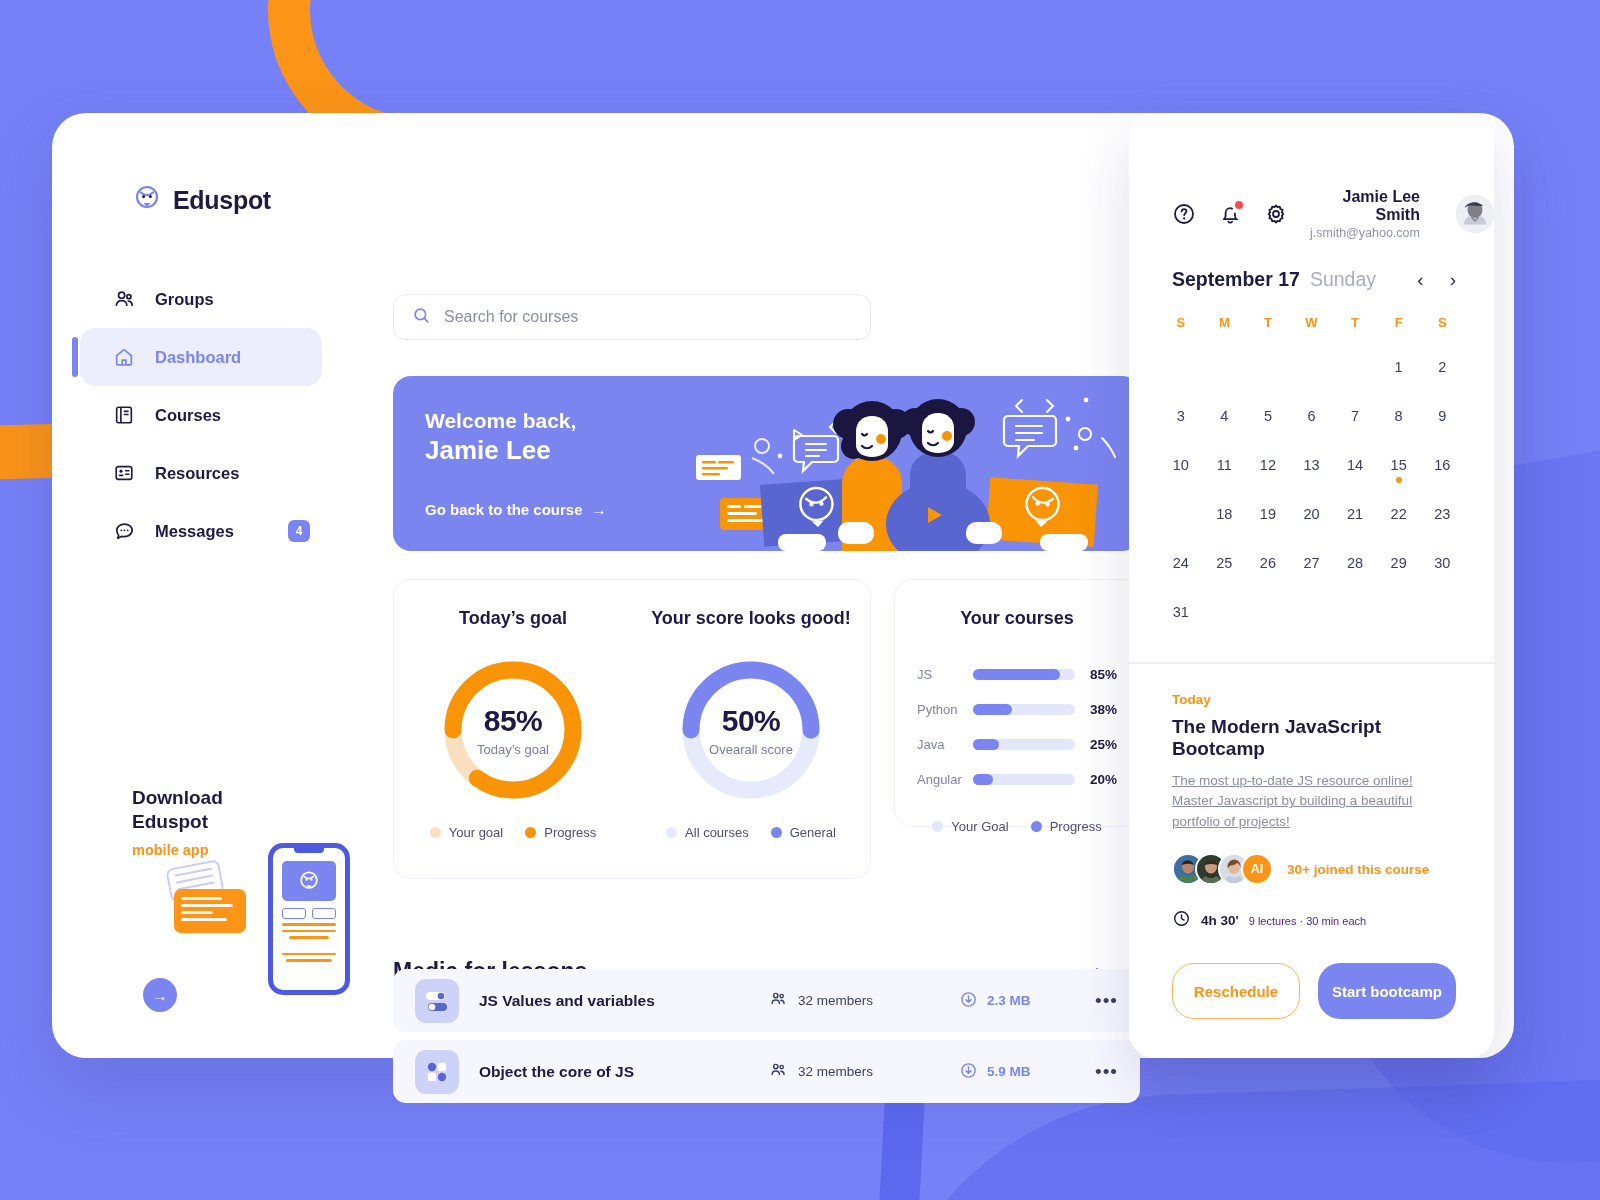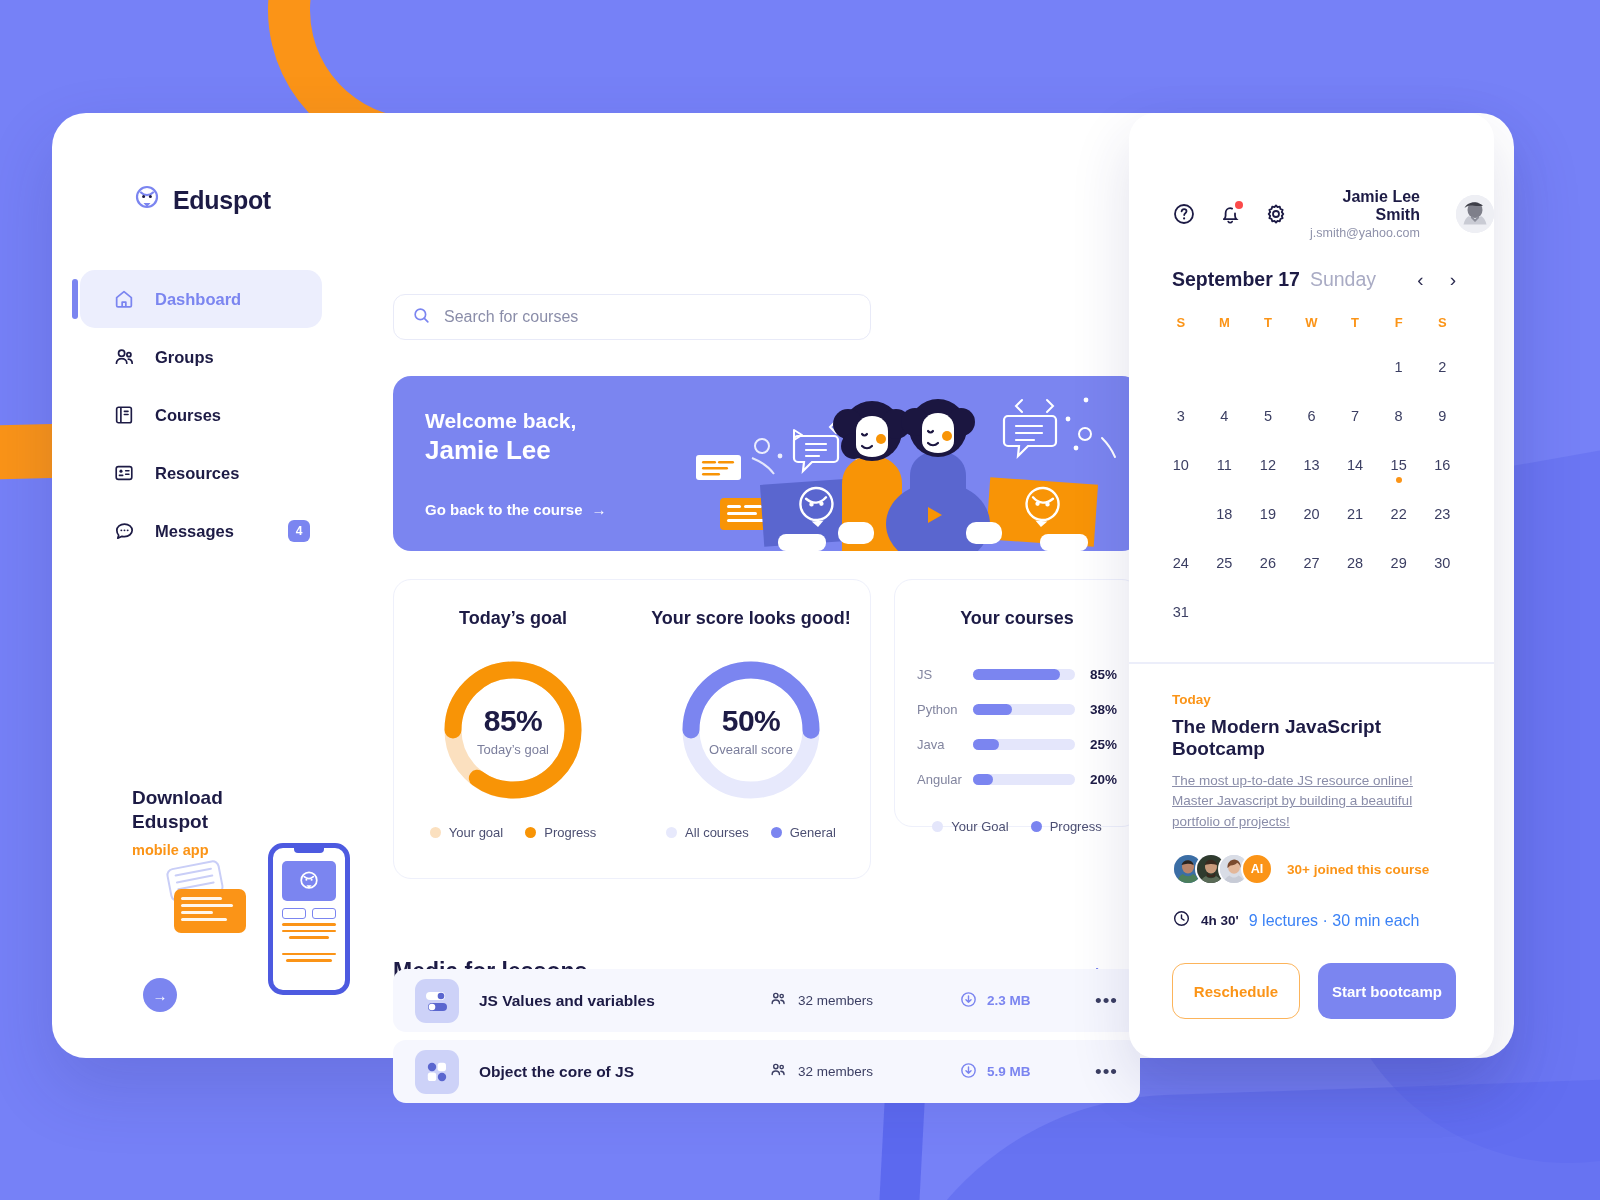--- a/index.html
+++ b/index.html
@@ -238,23 +238,23 @@
     margin-left: -9px; overflow: hidden; background: #cfd3e8;
   }
   .av:first-child { margin-left: 0; }
   .av-more {
     background: #fb9417; color: #fff; font-size: 12.5px; font-weight: 700;
     display: flex; align-items: center; justify-content: center;
   }
   .bc-joined { font-size: 13.5px; font-weight: 700; color: #fb9417; margin-left: 14px; }
   .bc-meta { display: flex; align-items: center; gap: 10px; margin-top: 24px; }
   .bc-dur { font-size: 13.5px; font-weight: 700; color: #1d1b45; }
-  .bc-lect { font-size: 16px; color: #3b82f6; }
+  .bc-lect { font-size: 11px; color: #4c1d95; }
   .bc-actions { display: flex; gap: 18px; margin-top: 31px; }
-  .btn { border-radius: 13px; font-size: 15px; font-weight: 700; cursor: pointer; font-family: inherit; border: 0; }
+  .btn { border-radius: 22px; font-size: 15px; font-weight: 700; cursor: pointer; font-family: inherit; border: 0; }
   .btn-resched { width: 137px; height: 56px; background: #fff; border: 1.8px solid #fcb45b; color: #fb9417; }
   .btn-start { width: 148px; height: 56px; background: #7b85f0; color: #fff; }
 </style>
 </head>
 <body>
 
 <div class="bg">
   <div class="bg-orange-top"></div>
   <div class="bg-orange-left"></div>
   <div class="bg-blue-right"></div>
@@ -273,41 +273,41 @@
           <path d="M9 9.5c1.6 1.6 3.3 2.6 6 2.6s4.4-1 6-2.6" stroke="#7b85f0" stroke-width="2.2" stroke-linecap="round"></path>
           <circle cx="11.6" cy="13.4" r="1.5" fill="#1d1b45"></circle>
           <circle cx="18.4" cy="13.4" r="1.5" fill="#1d1b45"></circle>
           <path d="M11.5 20h7l-3.5 4z" fill="#7b85f0"></path>
         </svg>
       </span>
       <span class="brand-name">Eduspot</span>
     </div>
 
     <div class="nav">
-
-      <div class="nav-item active">
-        <span class="nav-icon">
-          <svg width="22" height="22" viewBox="0 0 24 24" fill="none">
-            <path d="M4 10.5 12 4l8 6.5V19a1.5 1.5 0 0 1-1.5 1.5h-13A1.5 1.5 0 0 1 4 19z" stroke="#7b85f0" stroke-width="1.9" stroke-linejoin="round"></path>
-            <path d="M10 20.5v-5h4v5" stroke="#7b85f0" stroke-width="1.9" stroke-linejoin="round"></path>
-          </svg>
-        </span>
-        <span class="nav-label">Dashboard</span>
-      </div>
 
       <div class="nav-item">
         <span class="nav-icon">
           <svg width="23" height="23" viewBox="0 0 24 24" fill="none">
             <circle cx="9" cy="7.5" r="3.2" stroke="#1d1b45" stroke-width="1.8"></circle>
             <circle cx="16.6" cy="9" r="2.1" stroke="#1d1b45" stroke-width="1.8"></circle>
             <path d="M3.6 18c0-3 2.4-4.8 5.4-4.8s5.4 1.8 5.4 4.8" stroke="#1d1b45" stroke-width="1.8" stroke-linecap="round"></path>
             <path d="M16 13.6c2.3.2 4 1.6 4 4.4" stroke="#1d1b45" stroke-width="1.8" stroke-linecap="round"></path>
           </svg>
         </span>
         <span class="nav-label">Groups</span>
+      </div>
+
+      <div class="nav-item active">
+        <span class="nav-icon">
+          <svg width="22" height="22" viewBox="0 0 24 24" fill="none">
+            <path d="M4 10.5 12 4l8 6.5V19a1.5 1.5 0 0 1-1.5 1.5h-13A1.5 1.5 0 0 1 4 19z" stroke="#7b85f0" stroke-width="1.9" stroke-linejoin="round"></path>
+            <path d="M10 20.5v-5h4v5" stroke="#7b85f0" stroke-width="1.9" stroke-linejoin="round"></path>
+          </svg>
+        </span>
+        <span class="nav-label">Dashboard</span>
       </div>
 
       <div class="nav-item">
         <span class="nav-icon">
           <svg width="22" height="22" viewBox="0 0 24 24" fill="none">
             <rect x="4" y="3.5" width="16" height="17" rx="2" stroke="#1d1b45" stroke-width="1.8"></rect>
             <path d="M8.6 3.5v17" stroke="#1d1b45" stroke-width="1.8"></path>
             <path d="M12.4 8h4M12.4 11.5h4" stroke="#1d1b45" stroke-width="1.8" stroke-linecap="round"></path>
           </svg>
         </span>

